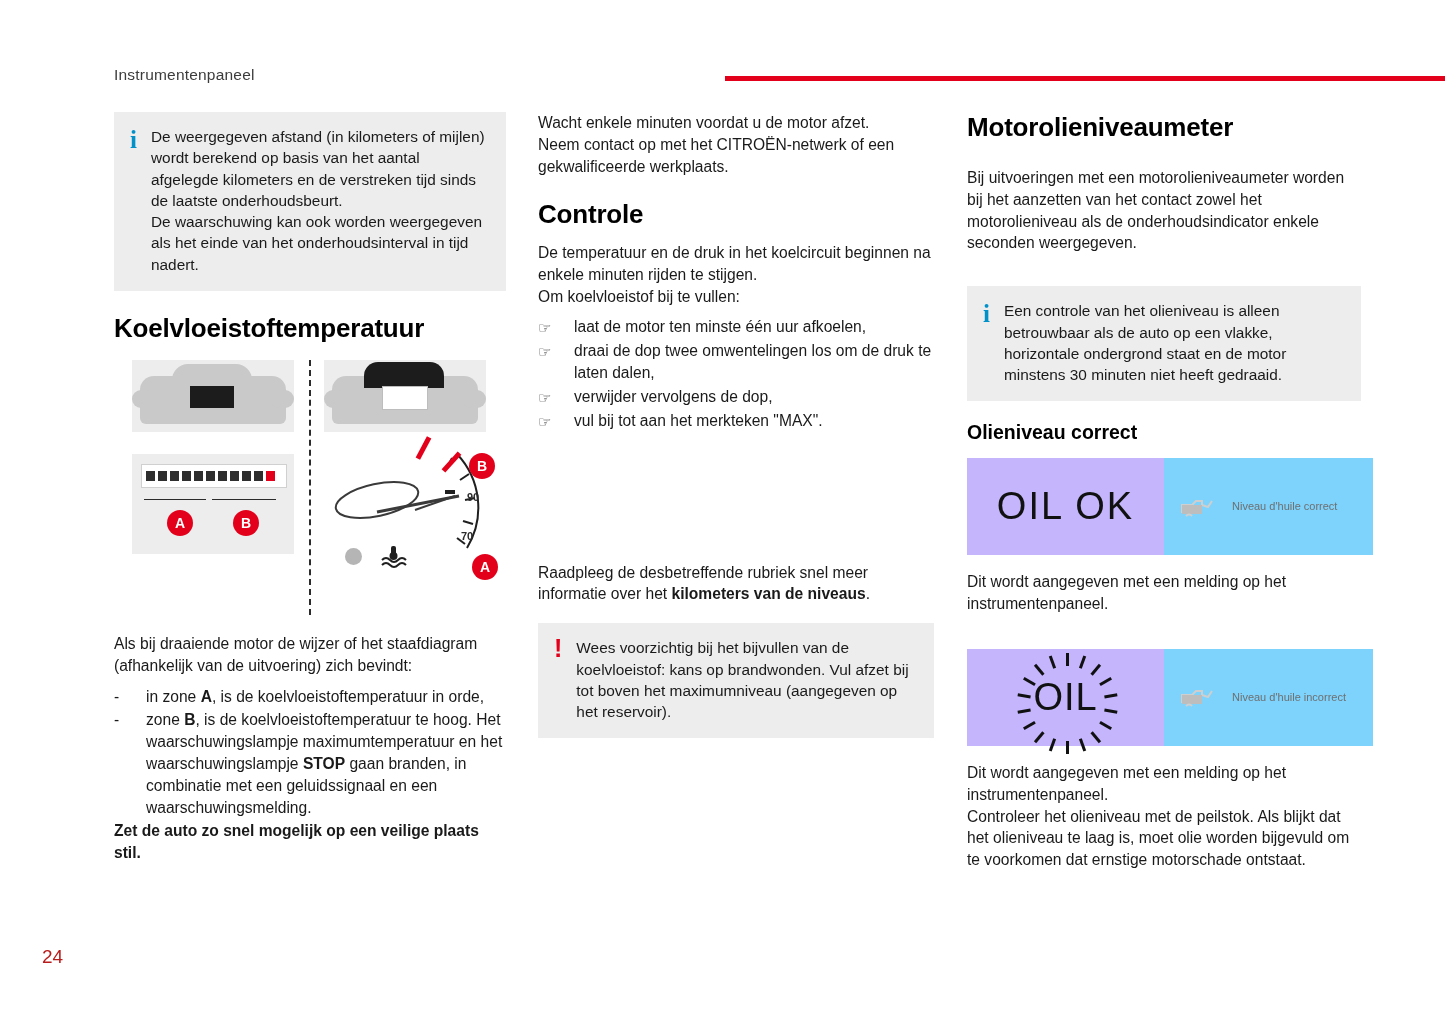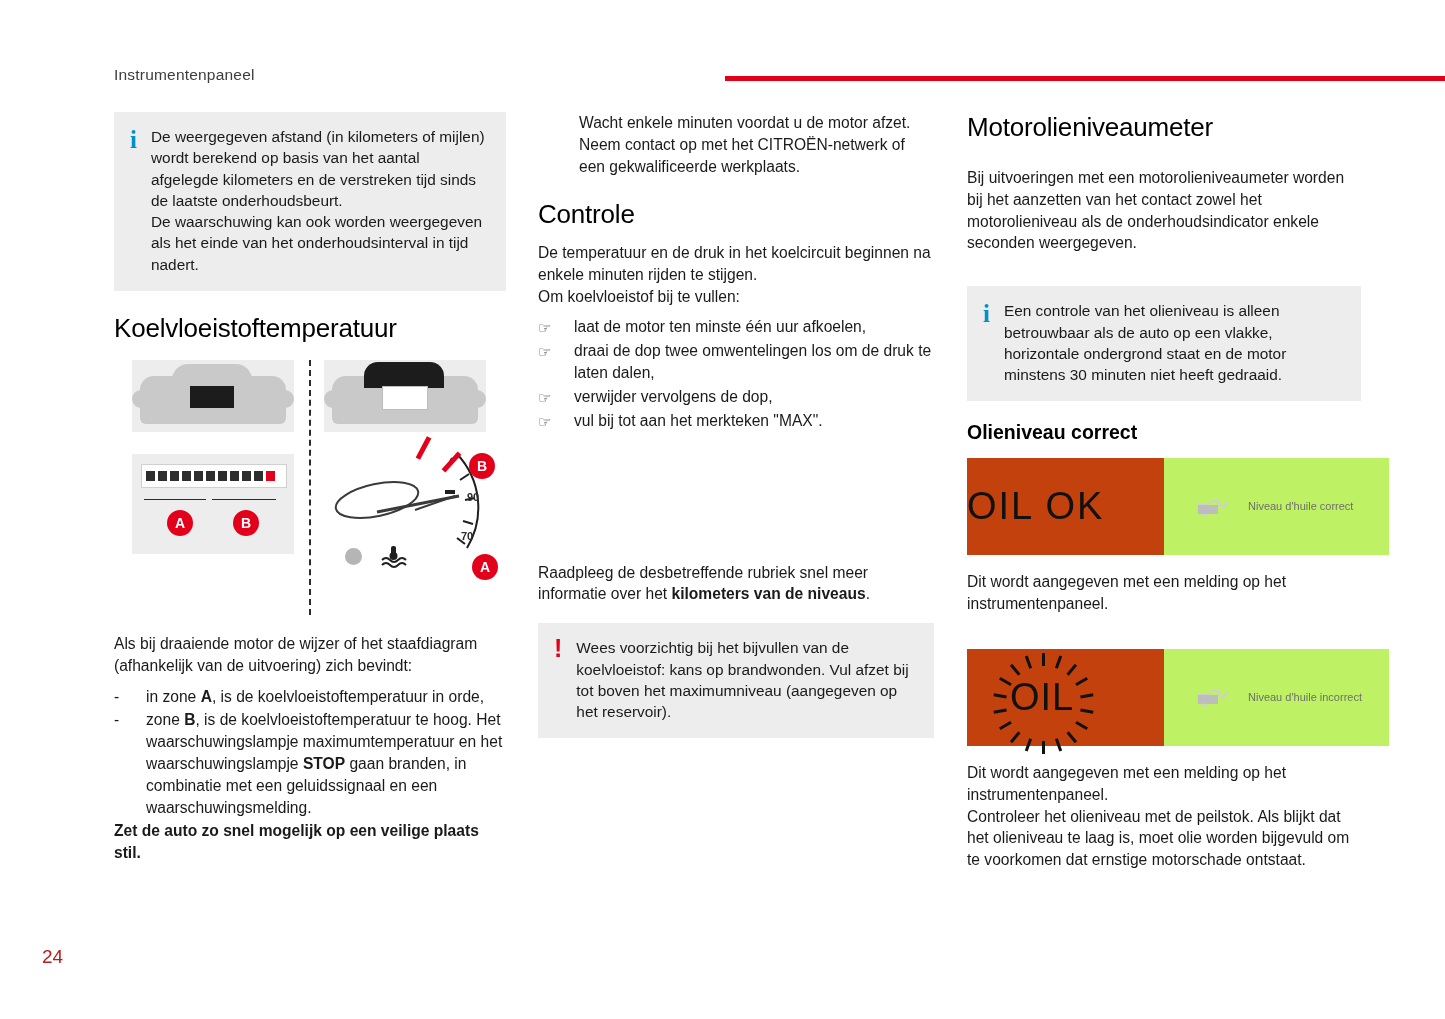--- a/index.html
+++ b/index.html
@@ -62,21 +62,21 @@
     font-size: 15.6px;
     line-height: 1.40;
     margin: 0;
     color: #1a1a1a;
   }
   .para { margin-bottom: 0px; }
   .spacer-md { height: 22px; }
 
   h2 {
     font-size: 26px;
-    font-weight: normal;
+    font-weight: bold;
     margin: 0;
     color: #000;
     letter-spacing: -0.2px;
   }
   h3 {
     font-size: 19.5px;
     font-weight: bold;
     margin: 0;
     color: #000;
   }
@@ -223,33 +223,33 @@
 
   
   .oilrow {
     display: flex;
     width: 394px;
     height: 97px;
     margin-top: 14px;
   }
   .oil-left {
     flex: 0 0 197px;
-    background: #c2410c;
+    background: #c4b5fd;
     display: flex;
     align-items: center;
-    justify-content: flex-start;
+    justify-content: center;
     position: relative;
   }
   .oil-right {
     flex: 0 0 197px;
-    background: #bef264;
+    background: #7dd3fc;
     display: flex;
     align-items: center;
     gap: 16px;
-    padding-left: 28px;
+    padding-left: 12px;
     position: relative;
   }
   .oil-ok-text {
     font-family: "Liberation Sans", sans-serif;
     font-size: 38px;
     letter-spacing: 2px;
     color: #111;
   }
   .oil-low-wrap {
     position: relative;
@@ -393,21 +393,21 @@
         <span class="bullet">-</span>
         <span class="txt"><span>zone </span><b>B</b><span>, is de koelvloeistoftemperatuur te hoog. Het waarschuwingslampje maximumtemperatuur en het waarschuwingslampje </span><b>STOP</b><span> gaan branden, in combinatie met een geluidssignaal en een waarschuwingsmelding.</span></span>
       </li>
     </ul>
 
     <p class="para" style="font-weight:bold; margin-top:2px;">Zet de auto zo snel mogelijk op een veilige plaats stil.</p>
   </div>
 
   <div class="col col2">
 
-    <p class="para" style="white-space: pre-line; margin-left: 41px;">Wacht enkele minuten voordat u de motor afzet.
+    <p class="para" style="white-space: pre-line;">Wacht enkele minuten voordat u de motor afzet.
 Neem contact op met het CITROËN-netwerk of een gekwalificeerde werkplaats.</p>
 
     <div class="spacer-md"></div>
     <h2>Controle</h2>
     <div style="height:12px;"></div>
 
     <p class="para" style="white-space: pre-line;">De temperatuur en de druk in het koelcircuit beginnen na enkele minuten rijden te stijgen.
 Om koelvloeistof bij te vullen:</p>
 
     <ul class="ptrlist">

